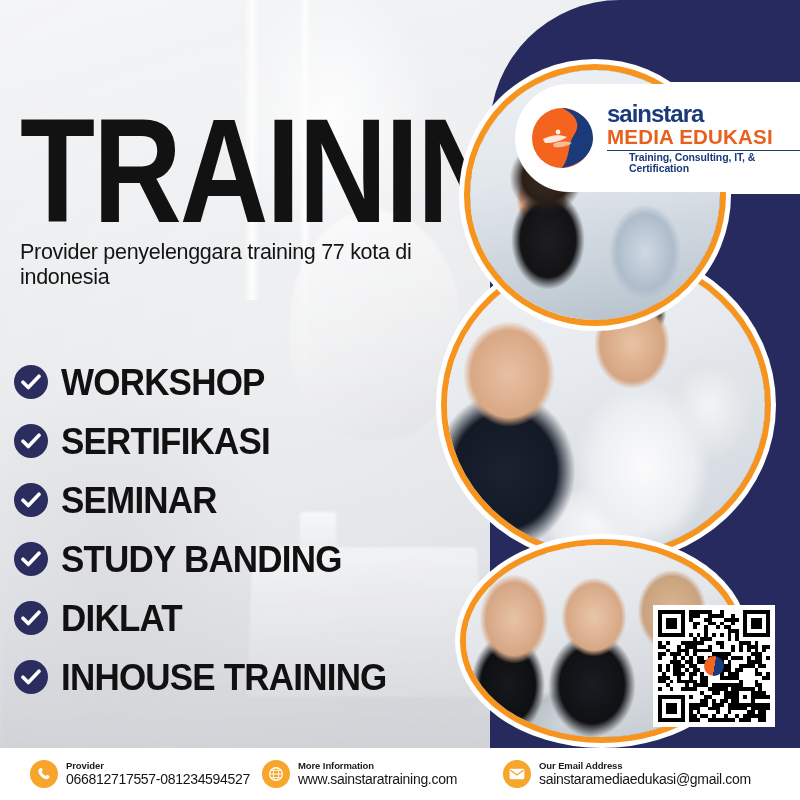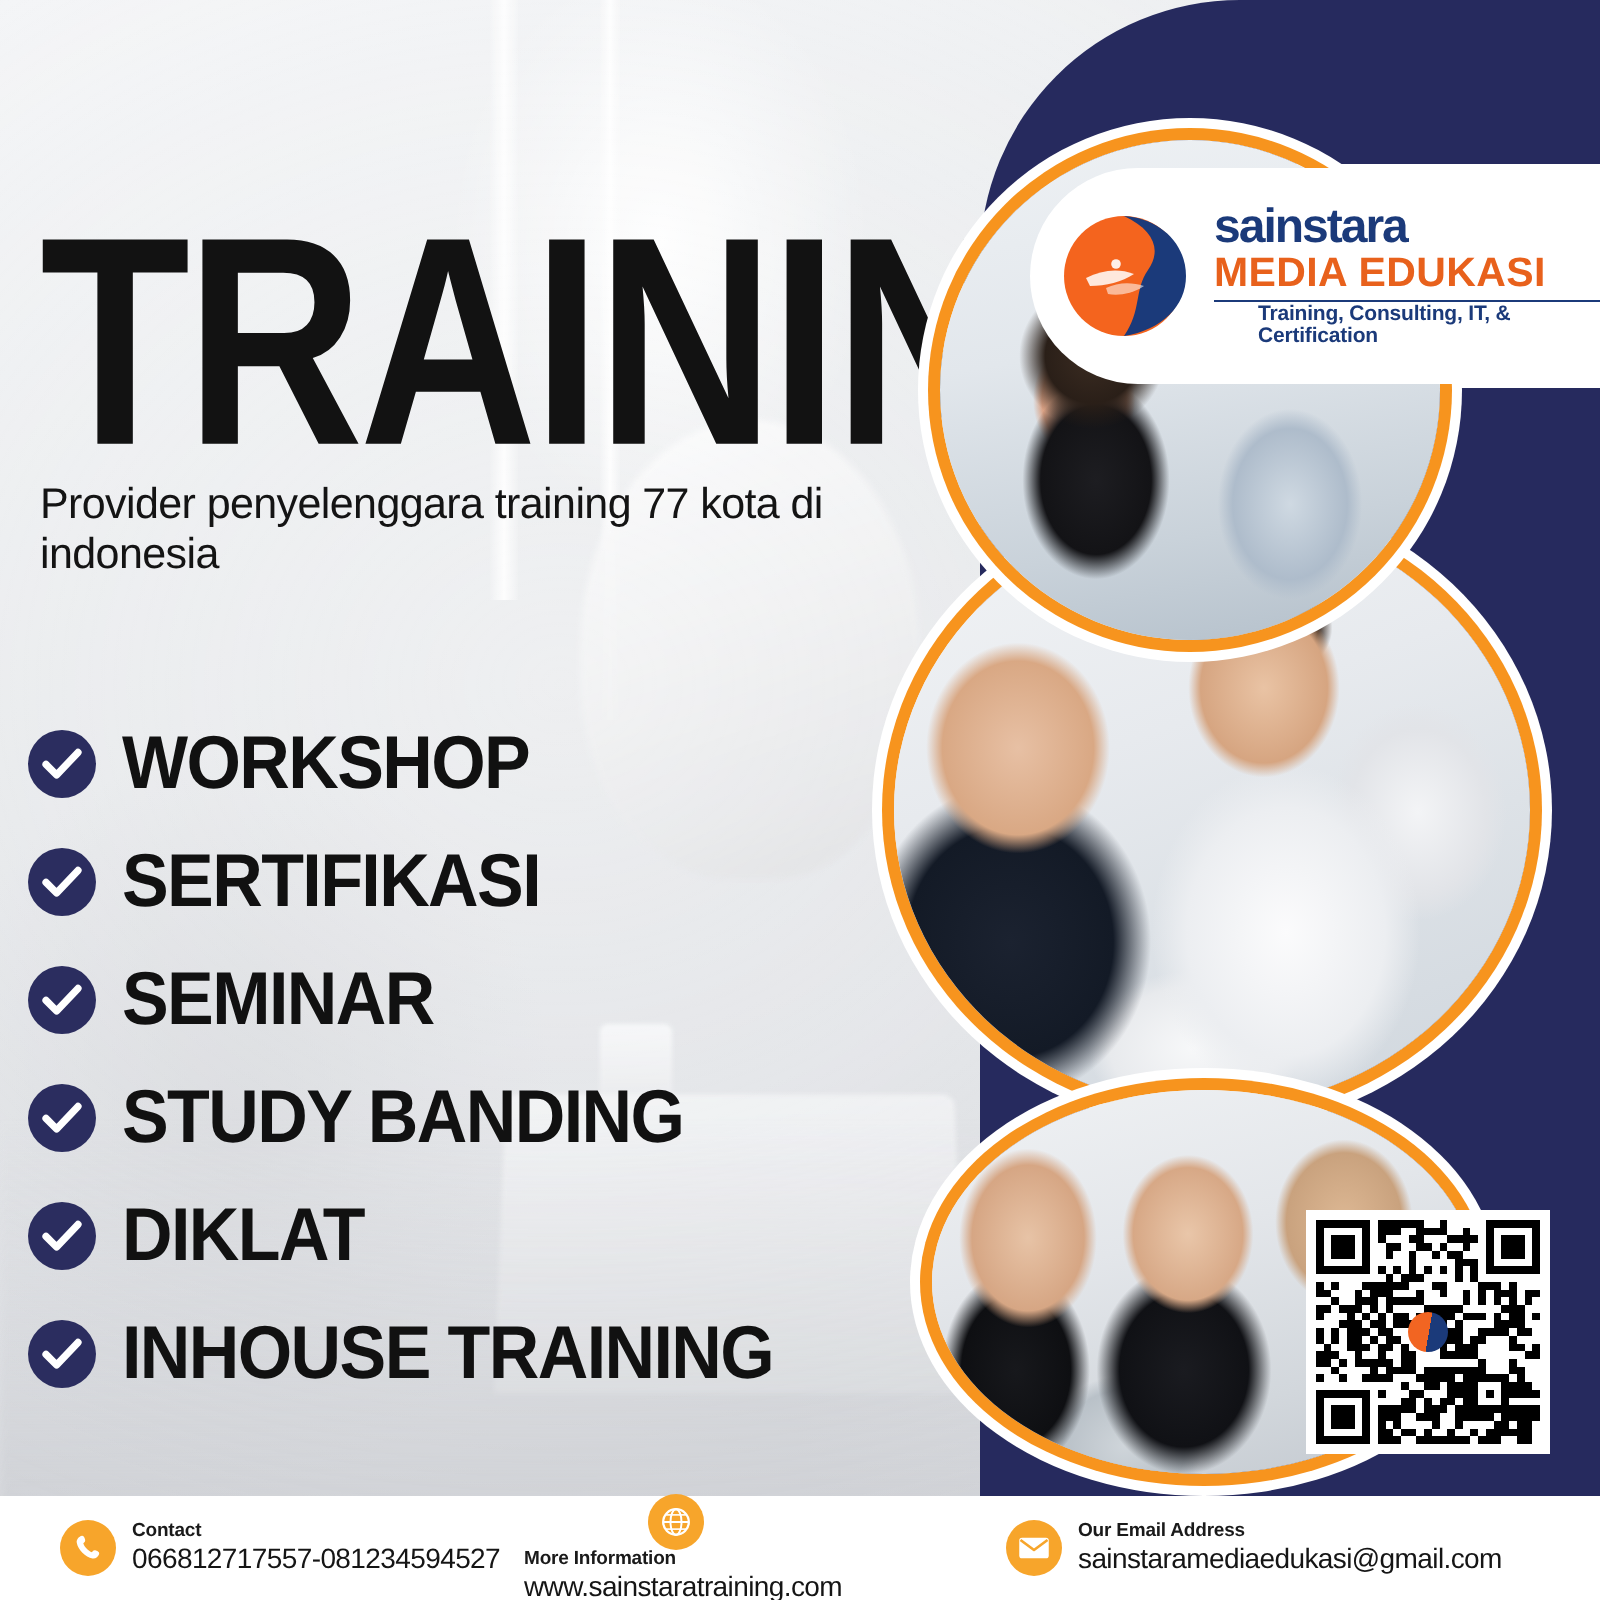--- a/index.html
+++ b/index.html
@@ -166,21 +166,21 @@
     background:#ffffff; display:flex; align-items:center; z-index:10;
   }
   .f-item { display:flex; align-items:center; }
   .f-ic { flex:0 0 auto; width:28px; height:28px; border-radius:50%;
     background:#f7a52b; position:relative; margin-right:8px; }
   .f-ic svg { position:absolute; left:50%; top:50%; transform:translate(-50%,-50%); }
   .f-lbl { font-size:9.5px; font-weight:bold; color:#1a1a1a; line-height:1.1; letter-spacing:-.1px; }
   .f-val { font-size:14px; font-weight:normal; color:#151515; line-height:1.15; letter-spacing:-.3px; white-space:nowrap; }
 
   #f-contact { position:absolute; left:30px; }
-  #f-info    { position:absolute; left:262px;flex-direction:column; }
+  #f-info    { position:absolute; left:262px; }
   #f-email   { position:absolute; left:503px; }
 </style>
 </head>
 <body>
 
 <div id="poster">
 
   <div class="bg-photo">
     <div class="bg-window"></div>
     <div class="bg-window two"></div>
@@ -287,21 +287,21 @@
 
   <div class="footer">
 
     <div class="f-item" id="f-contact">
       <span class="f-ic">
         <svg width="15" height="15" viewBox="0 0 16 16">
             <path d="M4.4 1.6 C5.5 1.2 6 2.2 6.4 3.3 C6.8 4.4 6.1 4.9 5.5 5.4 C5.9 7.2 8.2 9.6 10.1 10.2 C10.6 9.6 11.1 8.9 12.2 9.3 C13.3 9.7 14.3 10.2 13.9 11.3 C13.5 12.6 12 13.9 10.4 13.6 C6.6 12.9 2.7 9 2 5.2 C1.7 3.5 3.1 2 4.4 1.6 Z" fill="#fff"></path>
           </svg>
       </span>
       <span>
-        <span class="f-lbl" style="display:block">Contact</span>
+        <span class="f-lbl" style="display:block">Provider</span>
         <span class="f-val" style="display:block">066812717557-081234594527</span>
       </span>
     </div>
 
     <div class="f-item" id="f-info">
       <span class="f-ic">
         <svg width="16" height="16" viewBox="0 0 18 18">
             <circle cx="9" cy="9" r="7.2" fill="none" stroke="#fff" stroke-width="1.3"></circle>
             <ellipse cx="9" cy="9" rx="3.1" ry="7.2" fill="none" stroke="#fff" stroke-width="1.1"></ellipse>
             <line x1="1.8" y1="9" x2="16.2" y2="9" stroke="#fff" stroke-width="1.1"></line>

